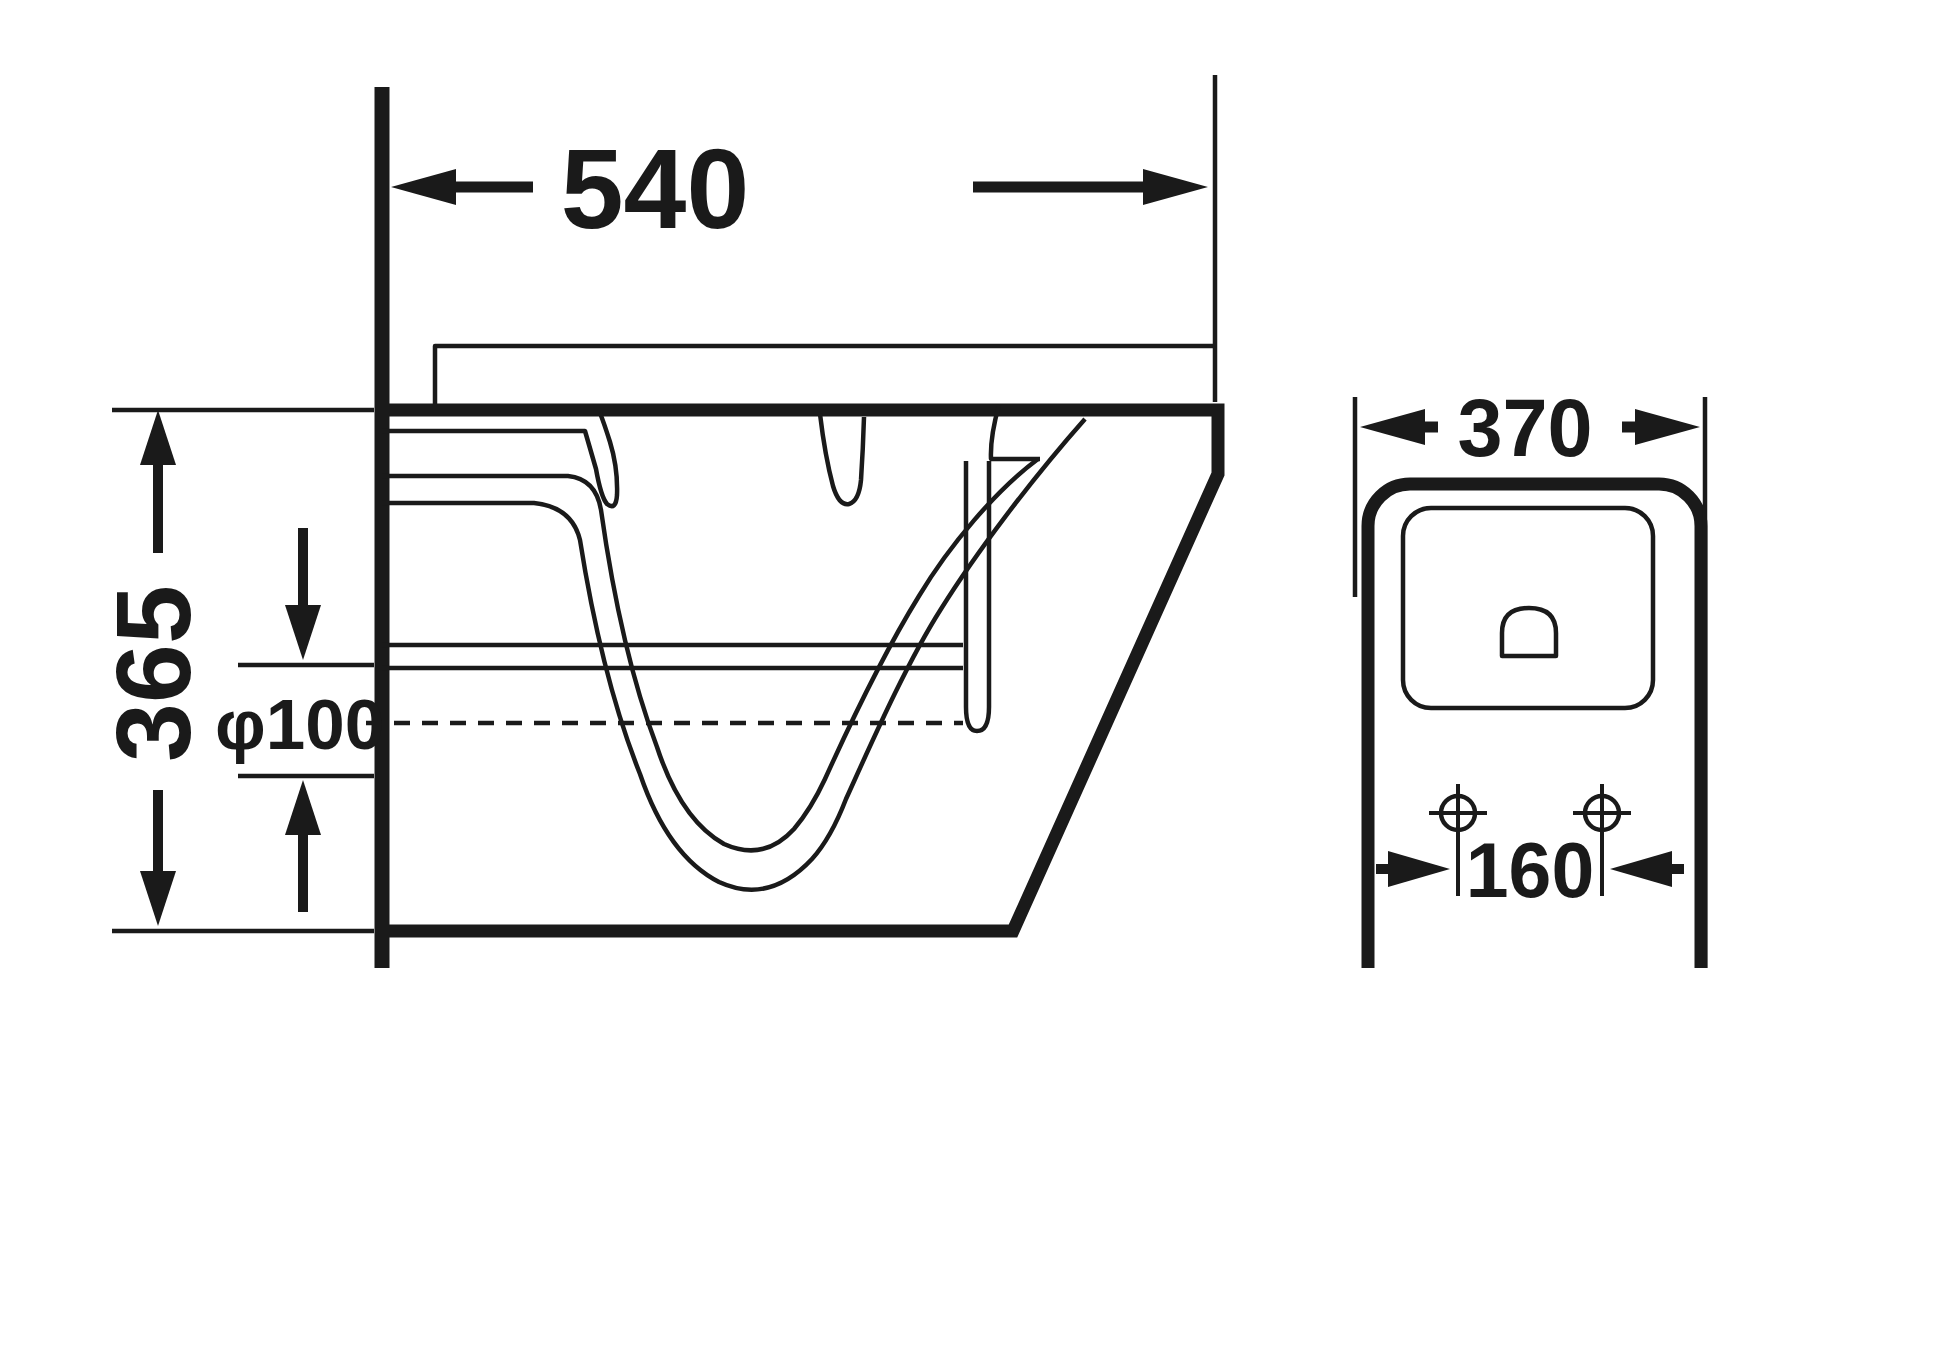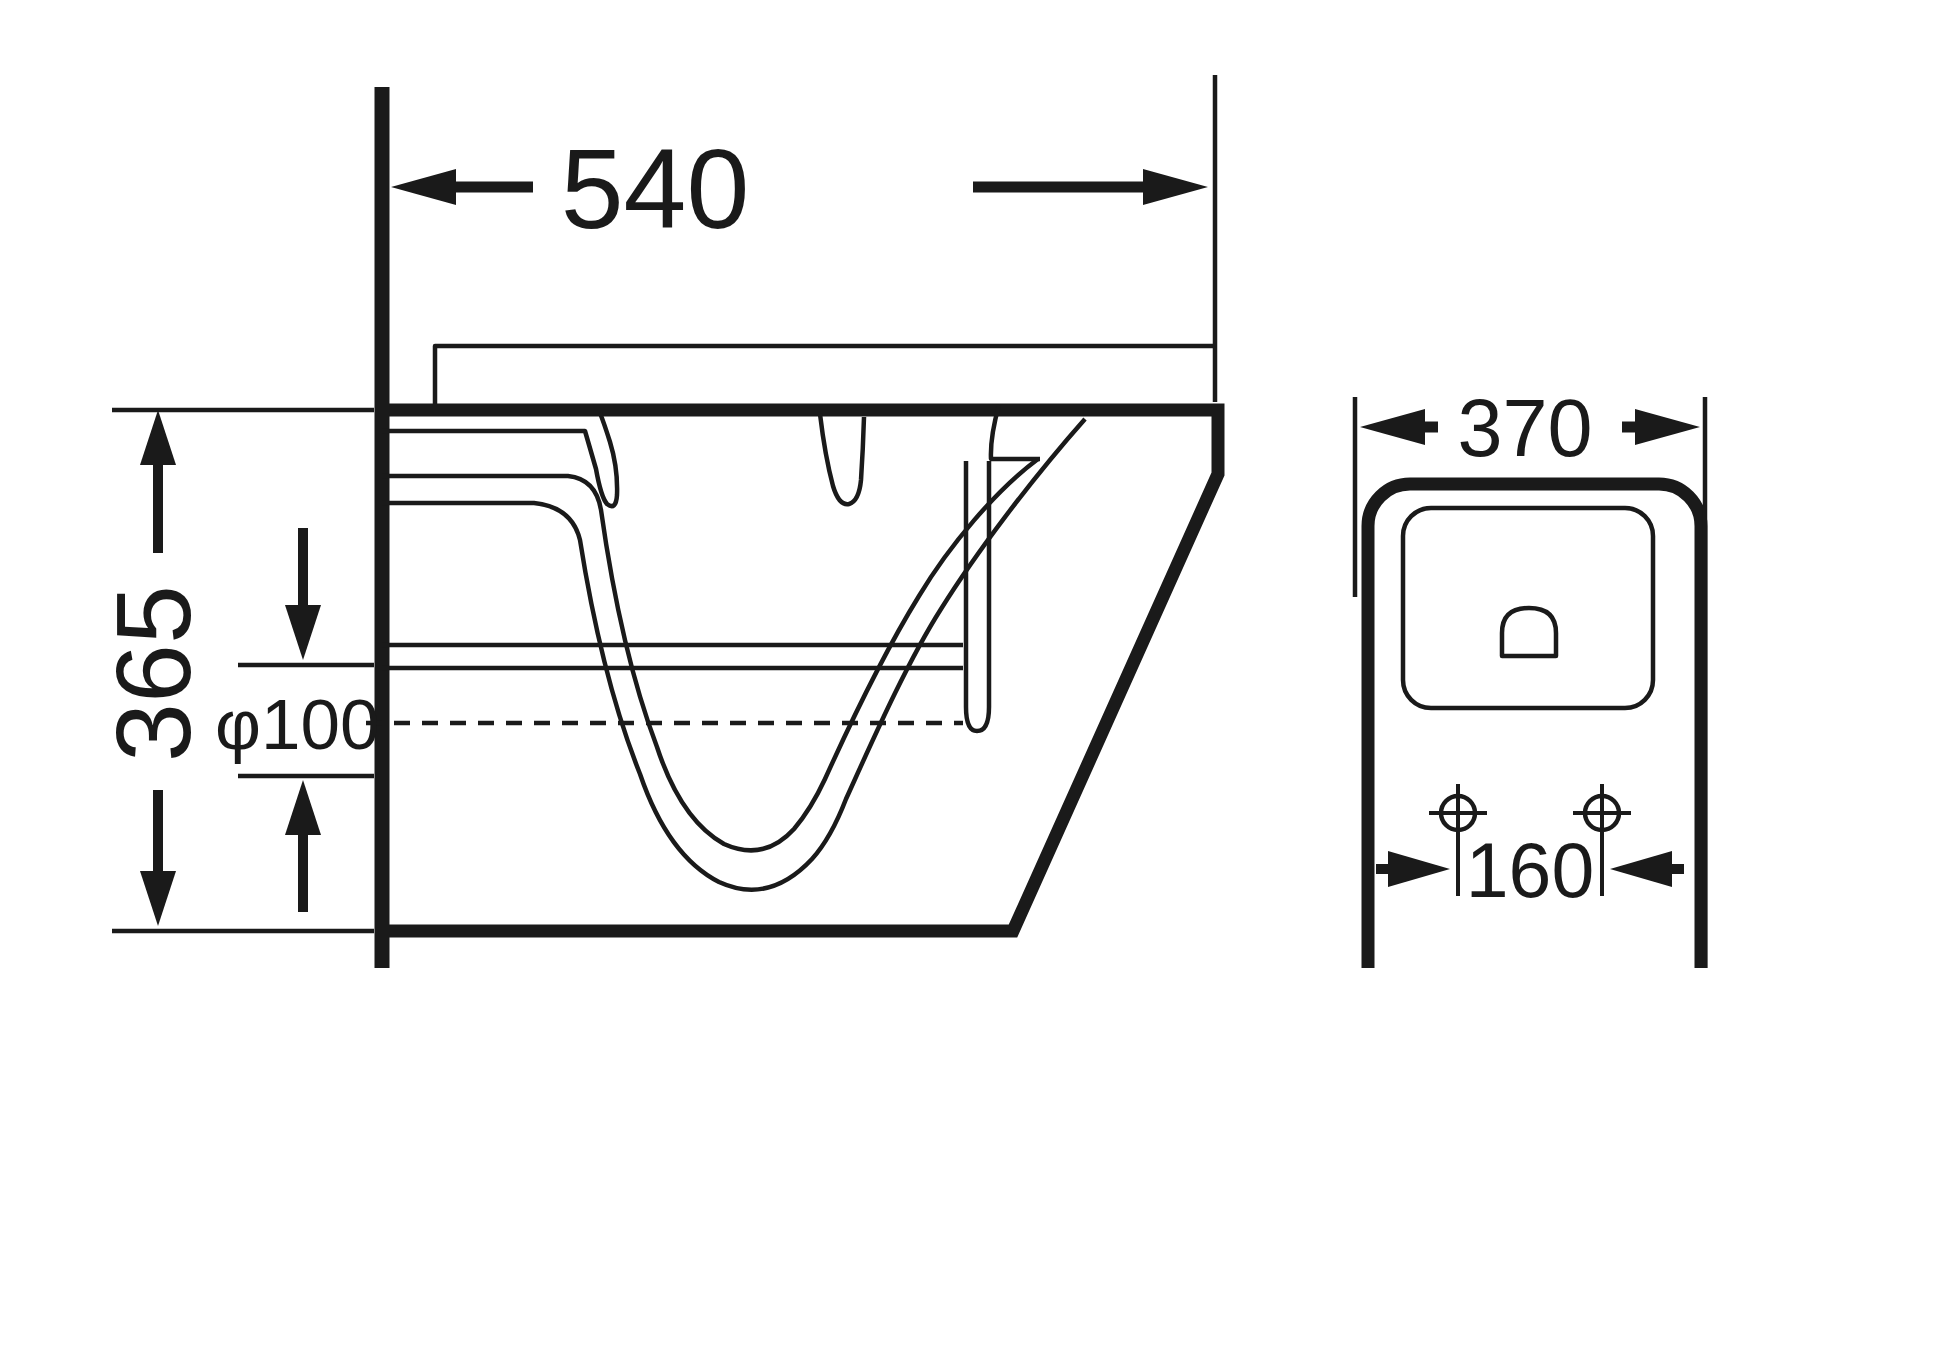--- a/index.html
+++ b/index.html
@@ -1,16 +1,16 @@
 <!DOCTYPE html>
 <html><head>
 <meta charset="utf-8">
 <style>
   html,body{margin:0;padding:0;background:#ffffff;}
-  .stage{position:relative;width:1952px;height:968px;background:#ffffff;overflow:hidden;}
+  .stage{position:relative;width:1952px;height:968px;background:#ffffff;overflow:hidden;font-weight:bold;}
   svg{display:block;}
   .thick{stroke:#1a1a1a;stroke-width:13;fill:none;stroke-linejoin:miter;stroke-linecap:butt;}
   .wall{stroke:#1a1a1a;stroke-width:15;fill:none;}
   .ground{stroke:#1a1a1a;stroke-width:13;fill:none;}
   .thin{stroke:#1a1a1a;stroke-width:4.5;fill:none;stroke-linejoin:round;}
   .thin4{stroke:#1a1a1a;stroke-width:4;fill:none;}
   .shaft{stroke:#1a1a1a;stroke-width:11;fill:none;}
   .shaft-t{stroke:#1a1a1a;stroke-width:10;fill:none;}
   .head{fill:#1a1a1a;stroke:none;}
   .dashed{stroke:#1a1a1a;stroke-width:4.5;fill:none;stroke-dasharray:16 12;}

